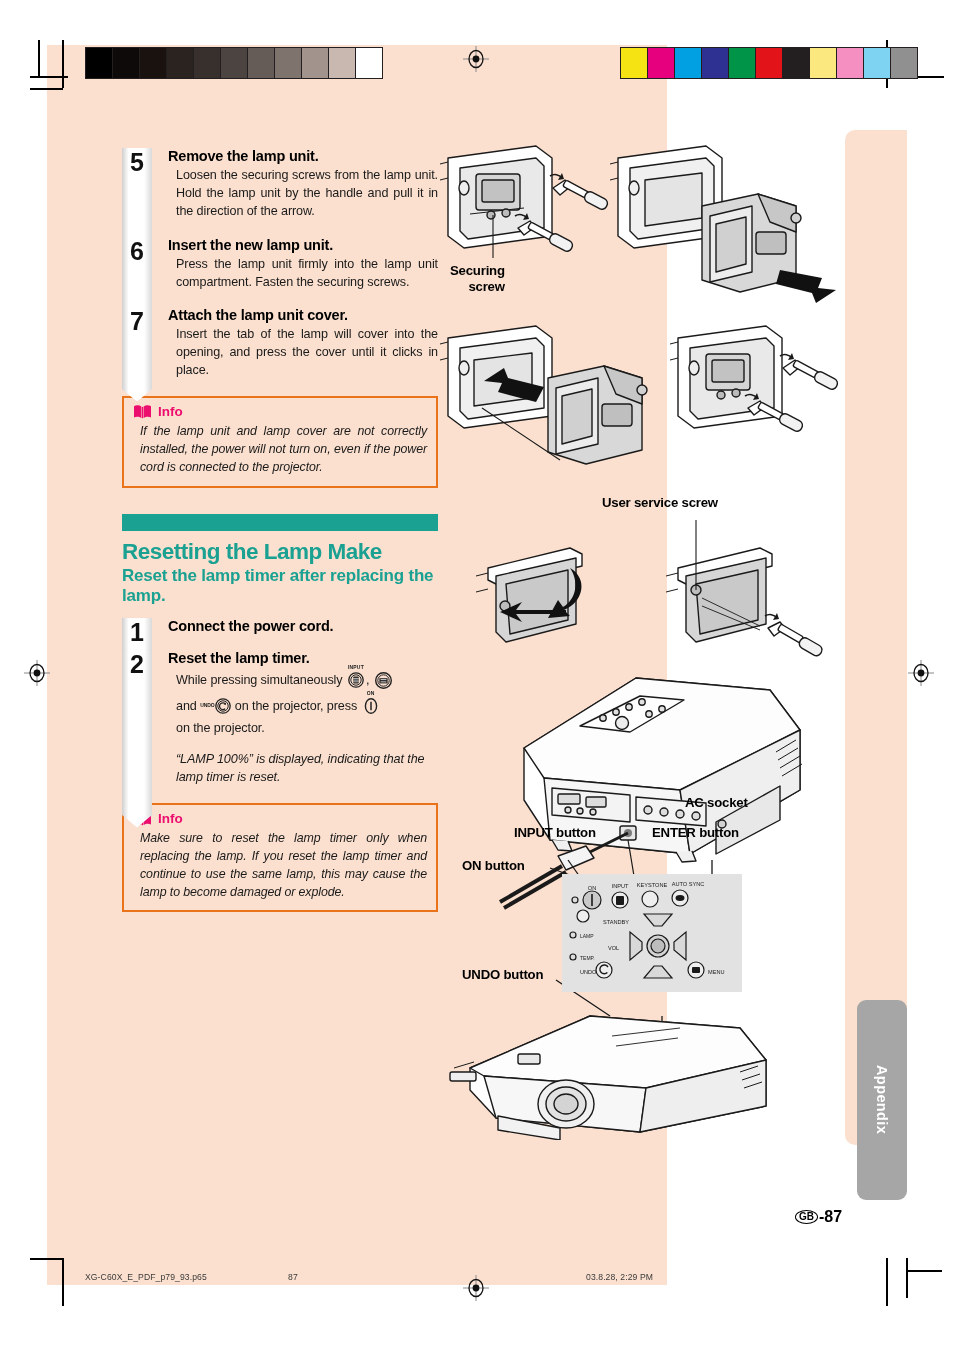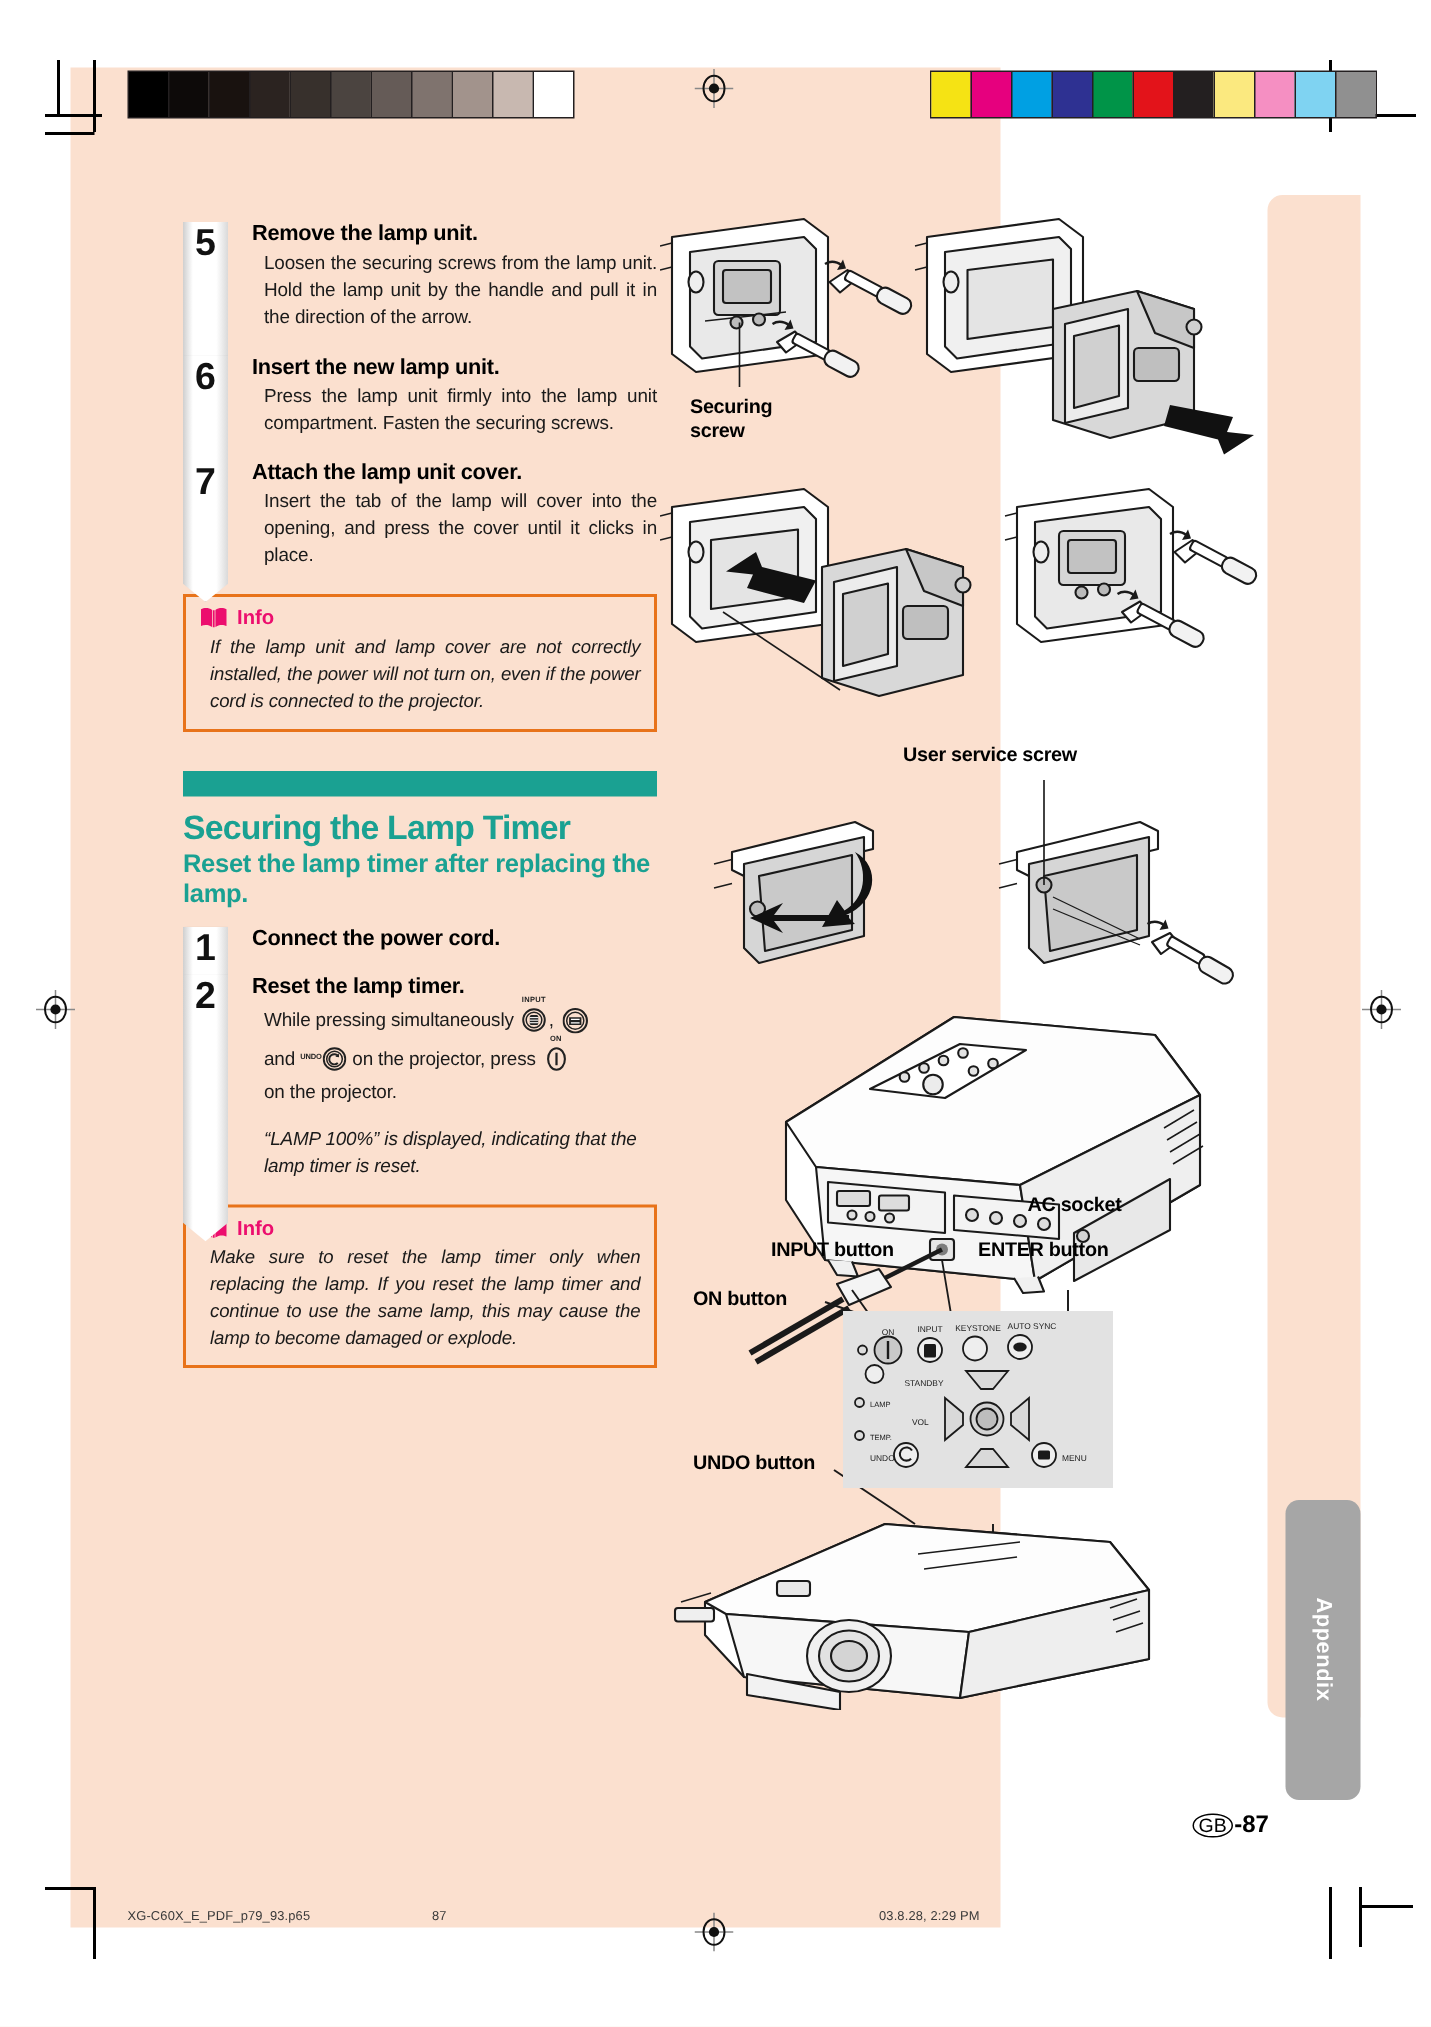--- a/index.html
+++ b/index.html
@@ -132,21 +132,21 @@
   }
 
   
   .pageno {
     position:absolute; left:795px; top:1208px;
     font-size:16px; font-weight:bold; color:#000;
     display:flex; align-items:center; gap:1px;
   }
   .gb-badge {
     border:1.4px solid #000; border-radius:50%;
-    font-size:13px; font-weight:normal; padding:.5px 3px 1px 3px;
+    font-size:10px; font-weight:bold; padding:.5px 3px 1px 3px;
     line-height:1;
     text-align:right;
   }
 
   
   .footer-txt {
     position:absolute; font-size:8.6px; color:#3a3a3a;
     font-family:"Liberation Sans", sans-serif; letter-spacing:.1px;
   }
 </style>
@@ -261,21 +261,21 @@
             <path d="M18 2.2C16 1 12.8 1 10.6 2.6V14C12.8 12.3 16 12.3 18 13.4Z" fill="#ec0e6e"></path>
             <path d="M9.5 2.9V14.2" stroke="#ec0e6e" stroke-width="1.2"></path>
           </svg>
         </span>
         <span class="info-label">Info</span>
       </div>
       <p class="info-text">If the lamp unit and lamp cover are not correctly installed, the power will not turn on, even if the power cord is connected to the projector.</p>
     </div>
 
     <div class="sect-rule"></div>
-    <h2 class="sect-title">Securing the Lamp Timer</h2>
+    <h2 class="sect-title">Resetting the Lamp Make</h2>
     <p class="sect-sub">Reset the lamp timer after replacing the lamp.</p>
 
     <div class="step">
       <div class="step-marker h4">1</div>
       <h3 class="step-title">Connect the power cord.</h3>
     </div>
 
     <div class="step">
       <div class="step-marker h5">2</div>
       <h3 class="step-title">Reset the lamp timer.</h3>
@@ -441,21 +441,21 @@
         <g>
           <path d="M308 268 l12 -7 l5 6 l-11 8 z" fill="#fff"></path>
           <rect x="321" y="262" width="26" height="7" rx="2" transform="rotate(28 321 262)" fill="#fff"></rect>
           <rect x="343" y="272" width="24" height="11" rx="5" transform="rotate(28 343 272)" fill="#f2f2f2"></rect>
           <path d="M305 256 a9 9 0 0 1 12 2" stroke-width="1.6"></path>
           <path d="M317 253 l2 6 l-6 1 z" fill="#1a1a1a" stroke="none"></path>
         </g>
       </g>
     </svg>
 
-    <div class="art-label" style="left:20px;top:123px;">
+    <div class="art-label" style="left:10px;top:123px;text-align:right;">
       <div>Securing</div>
       <div>screw</div>
     </div>
 
     <div class="art-label" style="left:162px;top:355px;">User service screw</div>
 
     <svg width="430" height="230" viewBox="0 0 430 230" style="position:absolute;left:0;top:380px;">
       <g fill="none" stroke="#1a1a1a" stroke-width="1.4" stroke-linejoin="round">
 
         <g>

